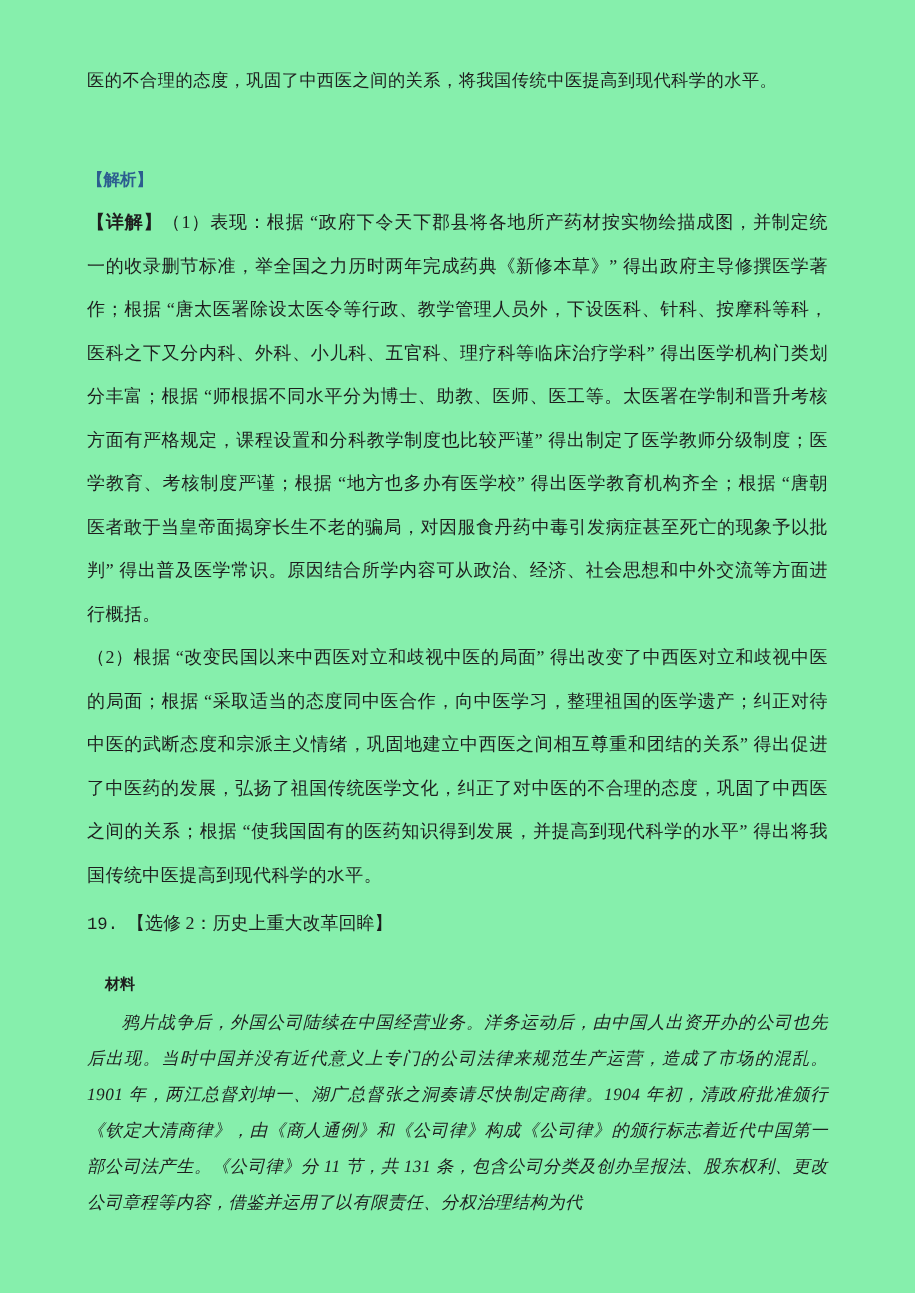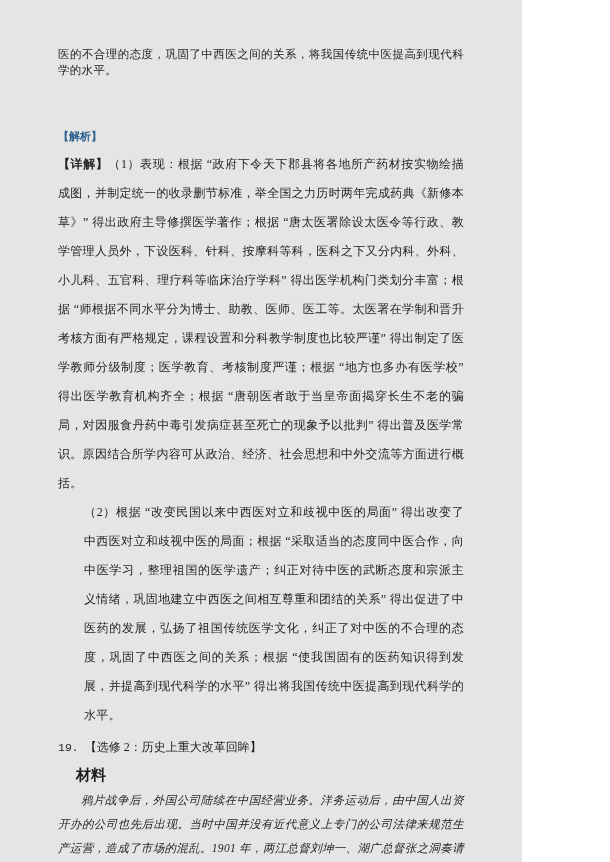--- a/index.html
+++ b/index.html
@@ -2,23 +2,23 @@
 <html><head>
 <meta charset="utf-8">
 <style>
   html, body {
     margin: 0;
     padding: 0;
     background: #ffffff;
   }
   .page {
     position: relative;
-    width: 522px;
+    width: 610px;
     height: 862px;
-    background: #e5e5e5;
+    background: #86efac;
     overflow: hidden;
     font-family: "Liberation Serif", "DejaVu Serif", serif;
     color: #1e1e1e;
     box-sizing: border-box;
   }
   .content {
     padding: 46px 58px 0 58px;
   }
   p { margin: 0; }
   .body-line {
@@ -34,21 +34,21 @@
     color: #2c5e8f; 
     line-height: 16px;
   }
   .detail-para {
     margin-top: 6px;
     font-size: 12px;
     line-height: 29px;
     text-align: justify;
     letter-spacing: 0.3px;
   }
-  .detail-para.second { margin-top: 0; margin-left: 26px; }
+  .detail-para.second { margin-top: 0; }
   .detail-label { font-weight: bold; }
   .instruction {
     margin-top: 14px;
     font-size: 11.5px;
     font-weight: bold;
     line-height: 27px;
     text-align: justify;
     text-indent: 2em;
     letter-spacing: 0.3px;
   }
@@ -56,23 +56,23 @@
     margin-top: 8px;
     font-size: 12px;
     line-height: 18px;
   }
   .question-number {
     font-family: Liberation Mono, monospace;
     font-size: 11.5px;
     margin-right: 6px;
   }
   .material-label {
-    margin-top: 10px;
+    margin-top: 23px;
     margin-left: 1.2em;
-    font-size: 15px;
+    font-size: 10px;
     font-weight: bold;
     line-height: 16px;
   }
   .material-text {
     margin-top: 5px;
     font-size: 11.5px;
     font-style: italic;
     line-height: 24px;
     text-align: justify;
     text-indent: 2em;

